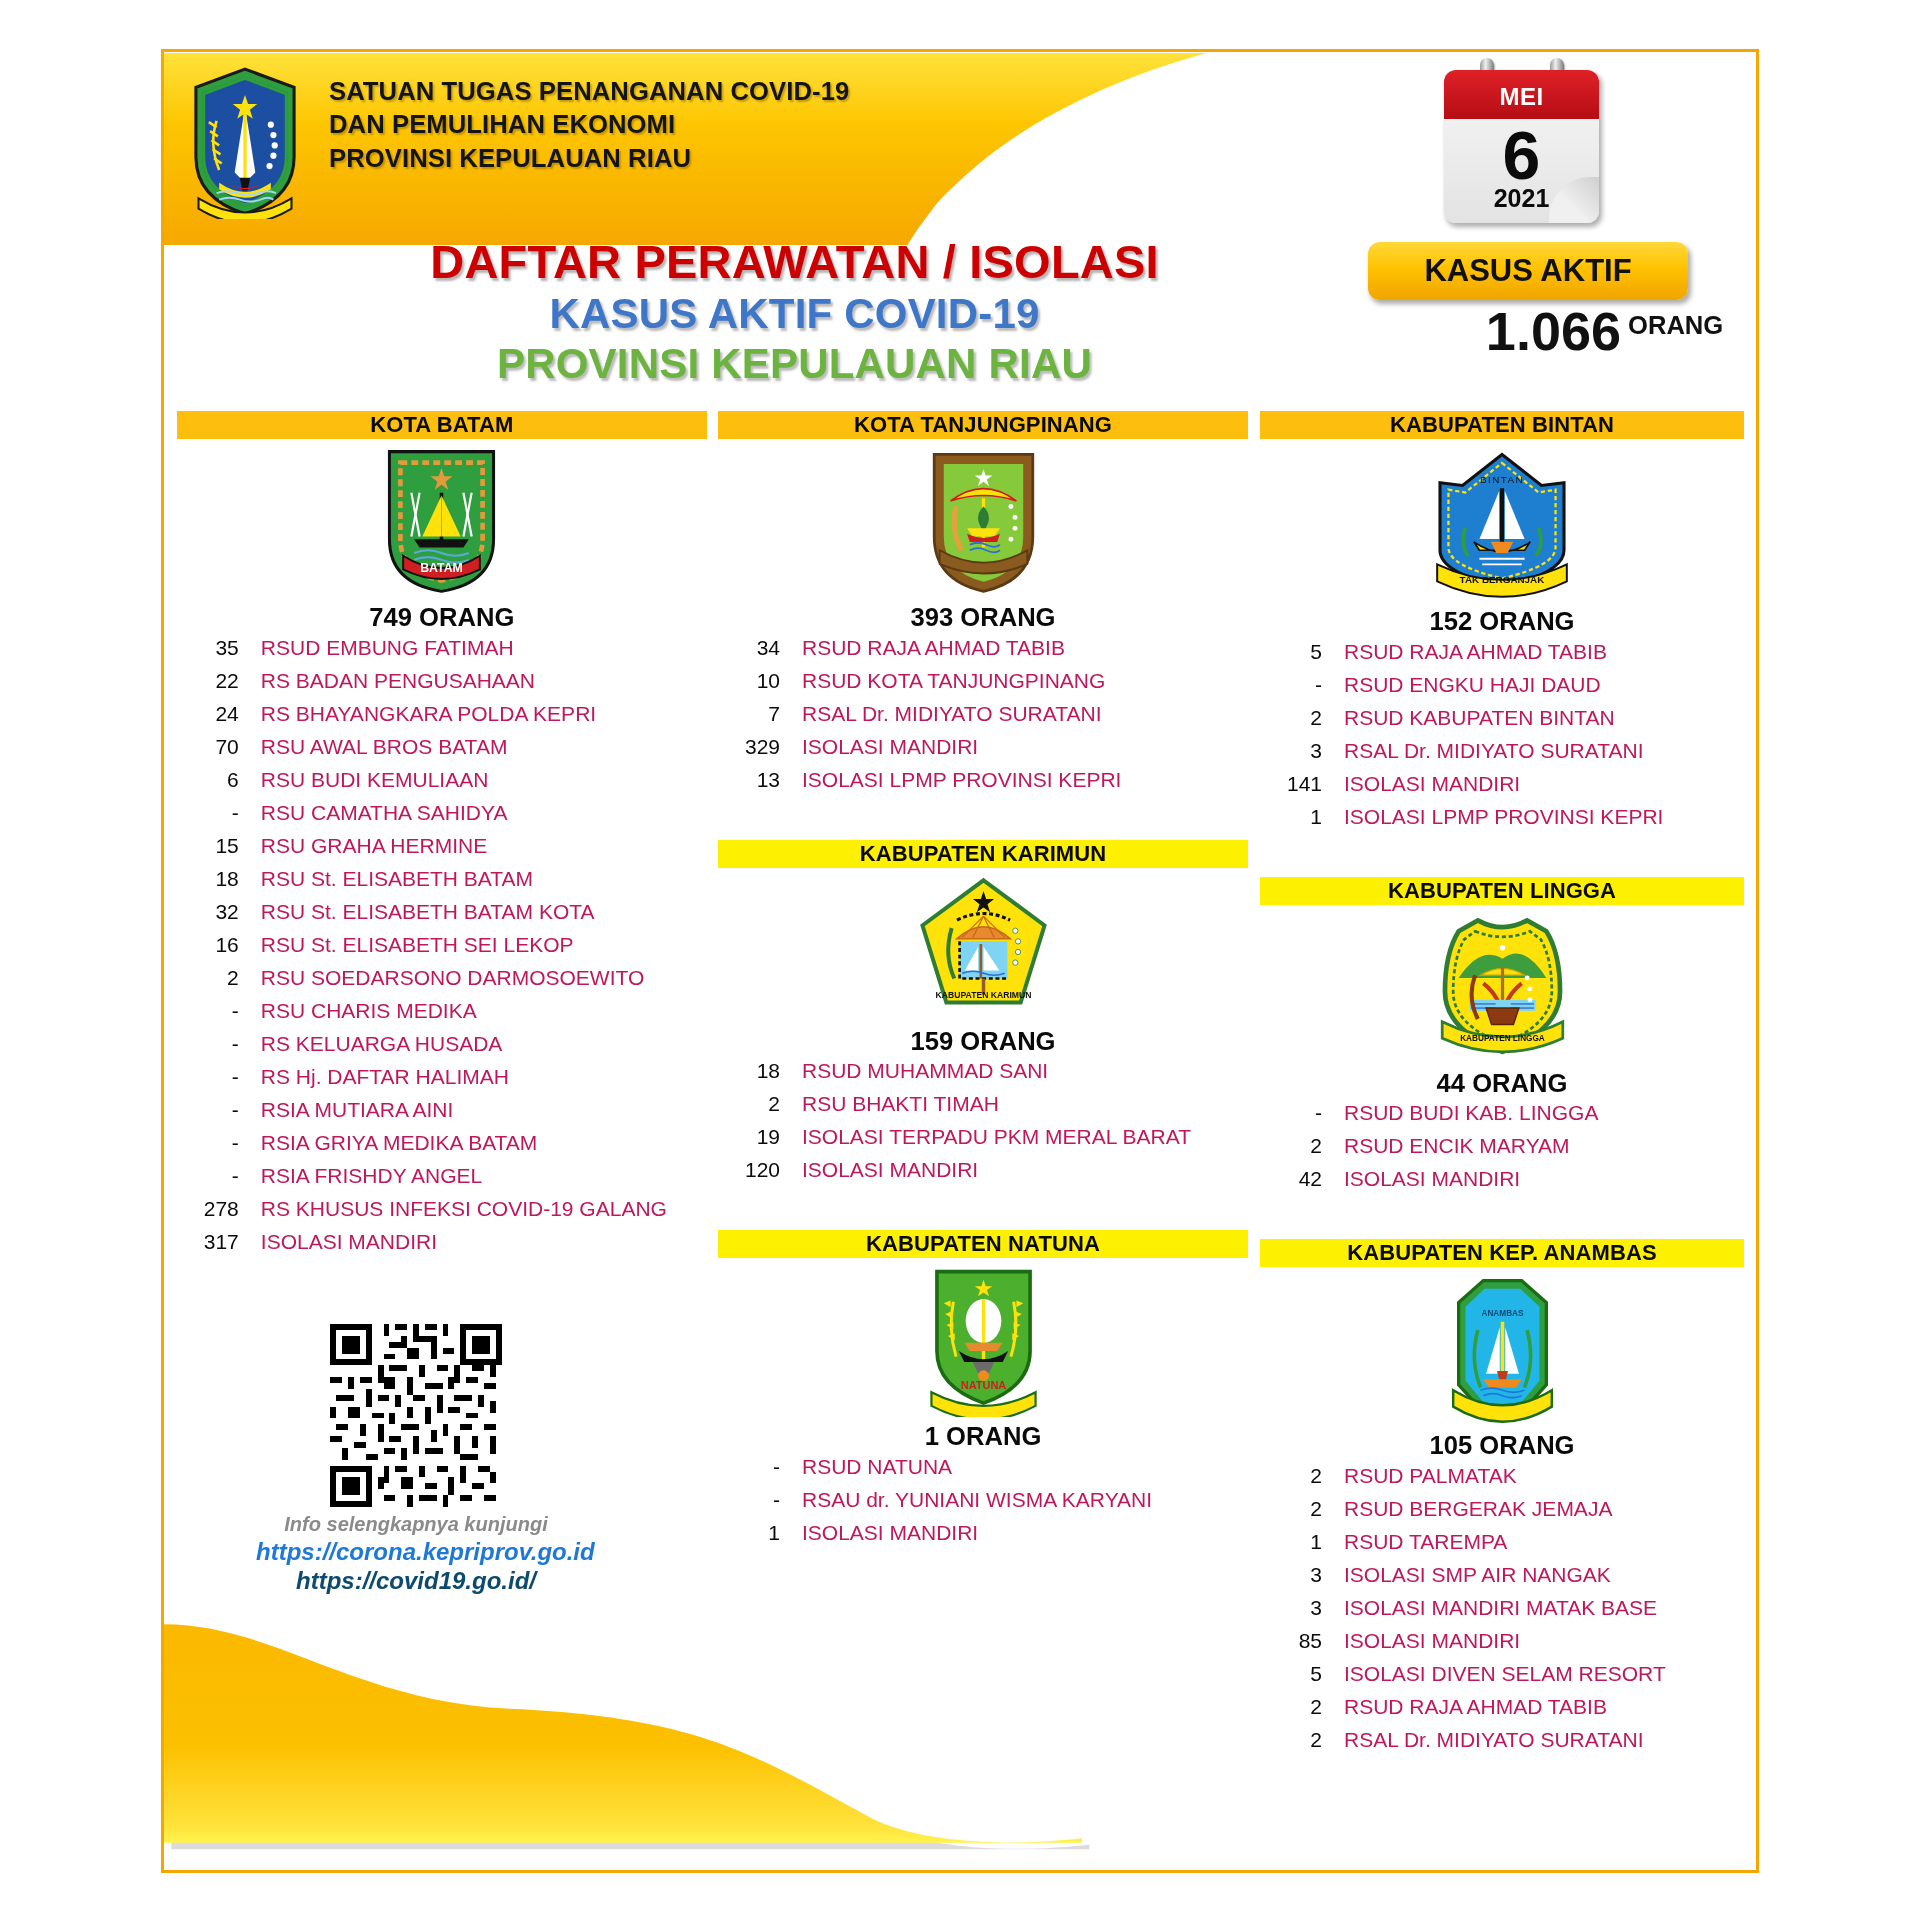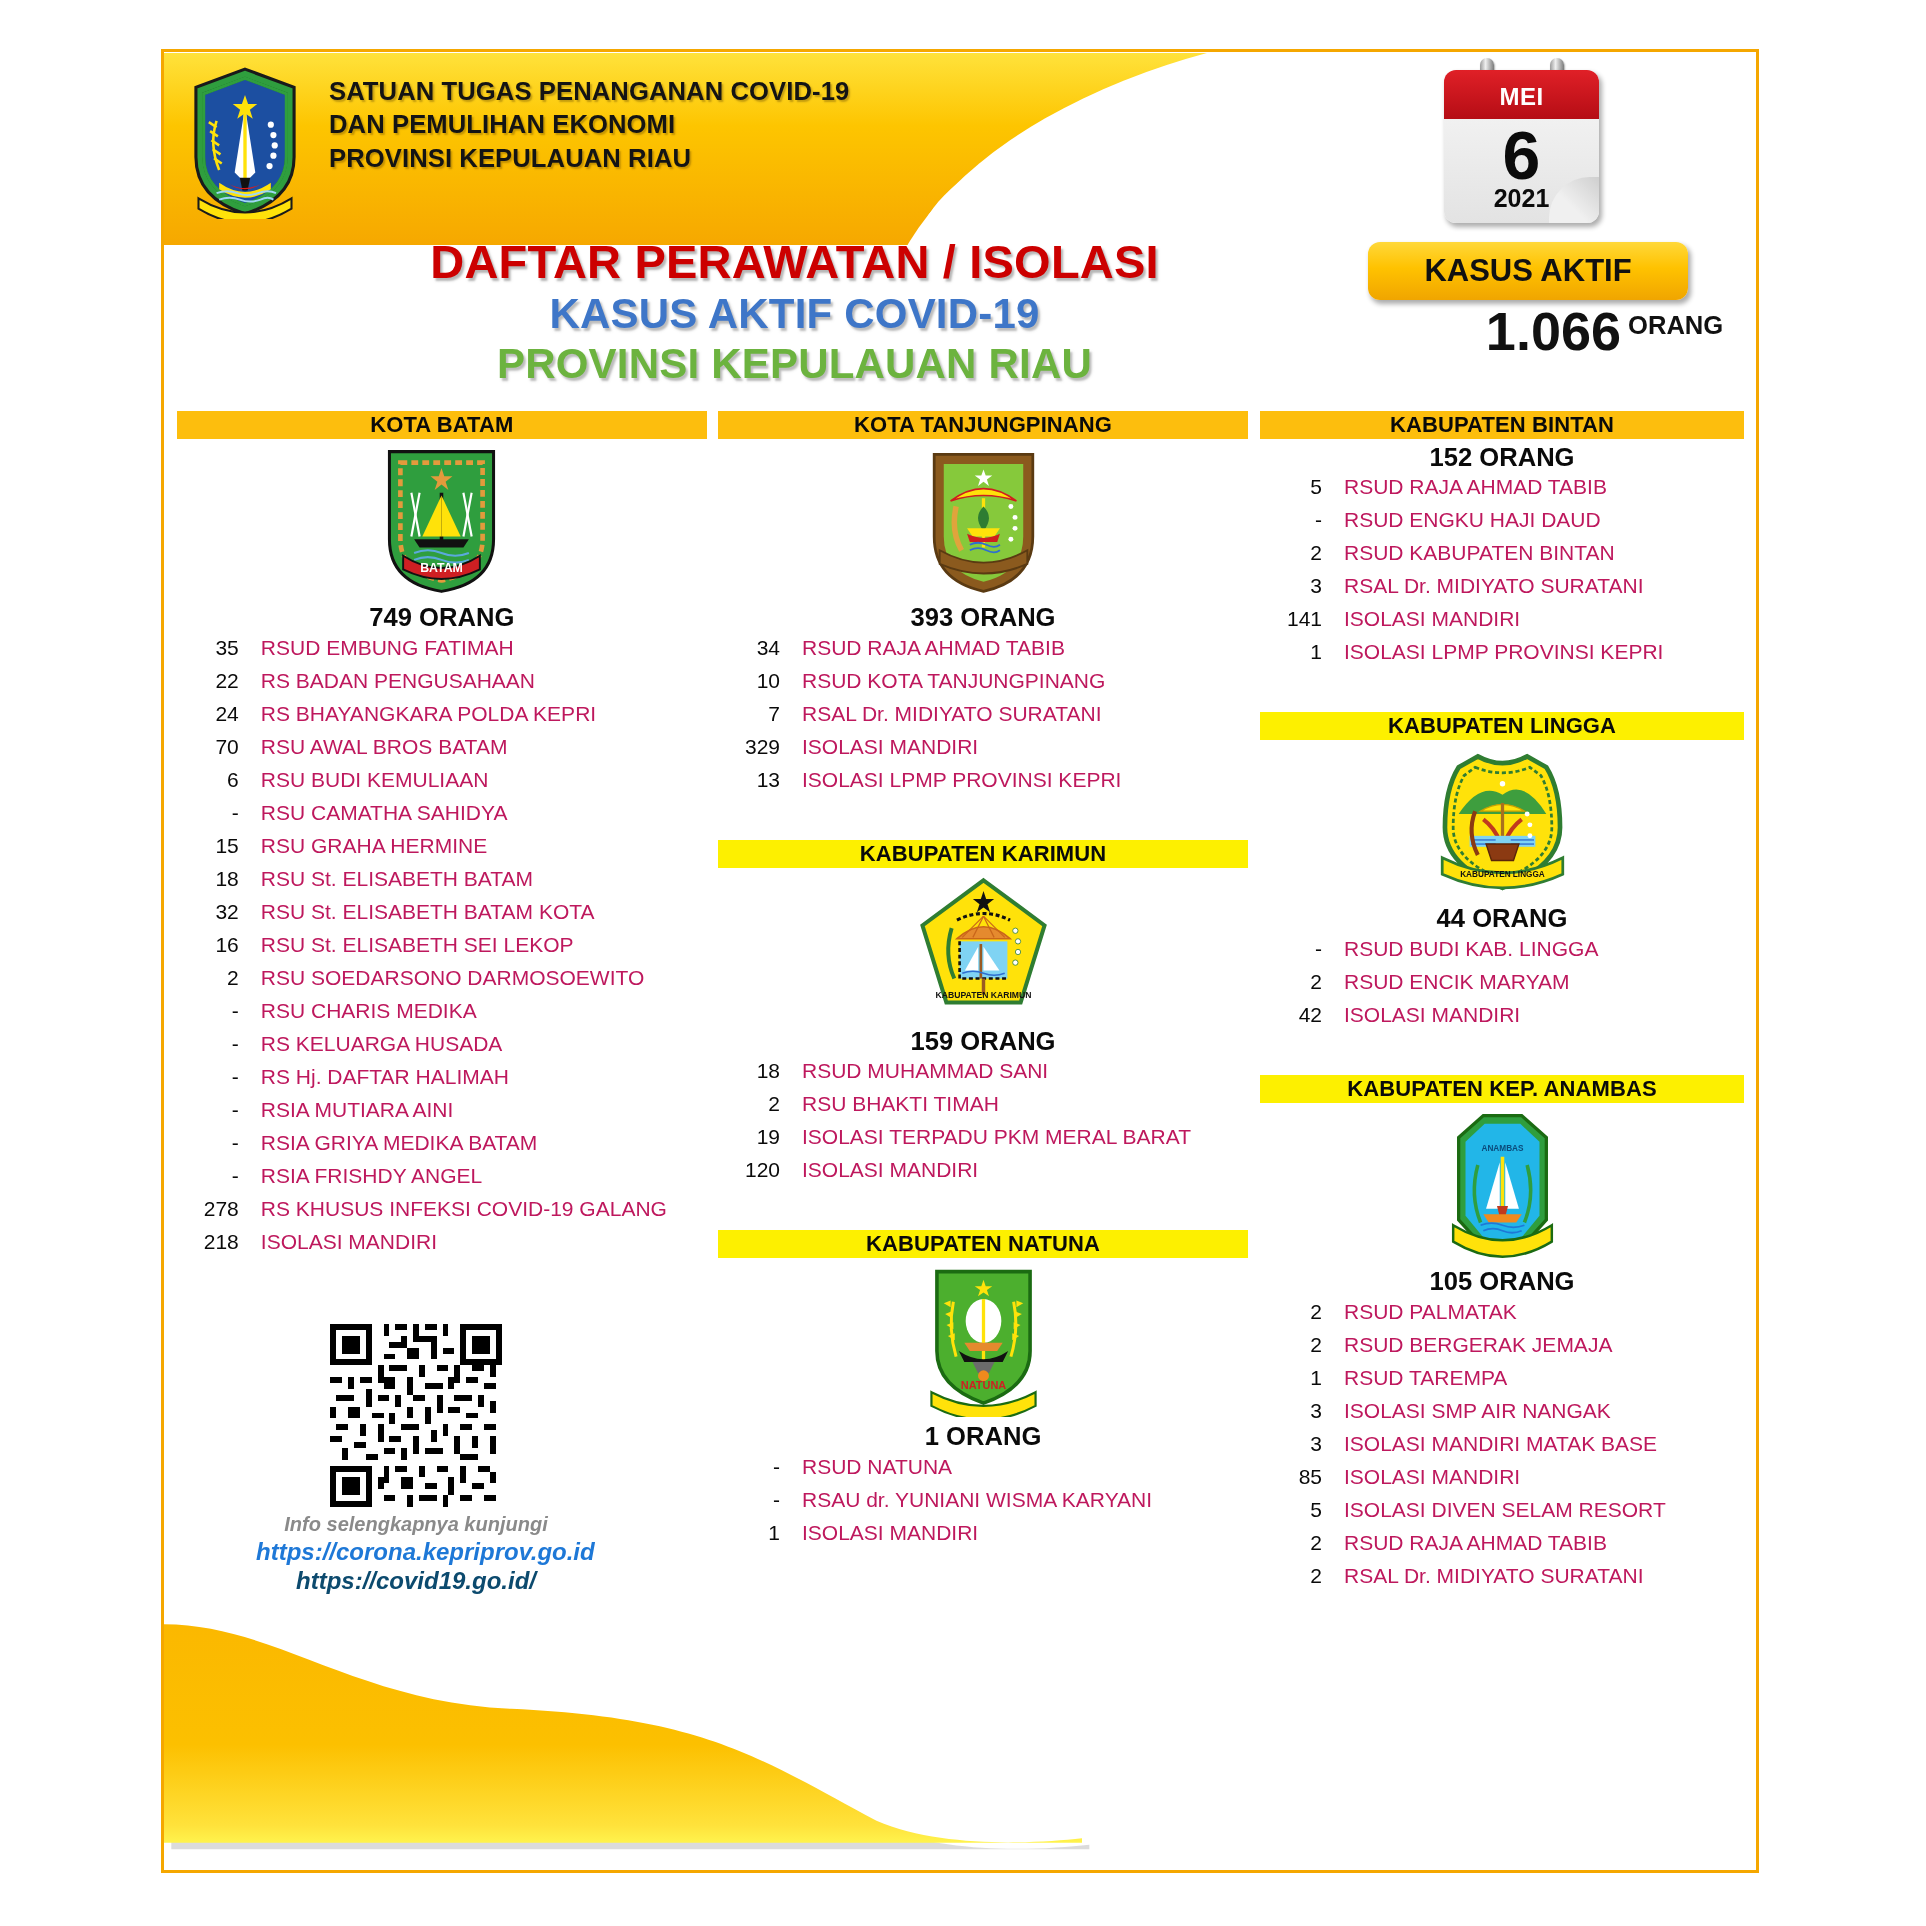--- a/index.html
+++ b/index.html
@@ -267,21 +267,21 @@
      </div>
             <div class="row">
        <div class="rnum">-</div>
        <div class="rname">RSIA FRISHDY ANGEL</div>
      </div>
             <div class="row">
        <div class="rnum">278</div>
        <div class="rname">RS KHUSUS INFEKSI COVID-19 GALANG</div>
      </div>
             <div class="row">
-       <div class="rnum">218</div>
+       <div class="rnum">317</div>
        <div class="rname">ISOLASI MANDIRI</div>
      </div>
           </div>
     </div>
       </div>
     <div class="col col-b" id="colB">
         <div class="sec">
       <div class="sec-hdr amber">KOTA TANJUNGPINANG</div>
       <div class="emblem-wrap"><svg class="emblem" width="137" height="151" viewBox="0 0 100 110">
               <path d="M14 6 H86 V66 Q86 98 50 106 Q14 98 14 66 Z" fill="#8B5A1E" stroke="#5a3a12" stroke-width="2"></path>
@@ -423,20 +423,40 @@
             <div class="row">
        <div class="rnum">1</div>
        <div class="rname">ISOLASI MANDIRI</div>
      </div>
           </div>
     </div>
       </div>
     <div class="col col-c" id="colC">
         <div class="sec">
       <div class="sec-hdr amber">KABUPATEN BINTAN</div>
+      <div class="emblem-wrap"><svg class="emblem" width="142" height="155" viewBox="0 0 100 110">
+              <path d="M50 6 L78 28 L94 26 L94 74 Q94 90 50 100 Q6 90 6 74 L6 26 L22 28 Z" fill="#1E7FD0" stroke="#111" stroke-width="2.2"></path>
+        <path d="M50 12 L76 33 L88 31 L88 72 Q88 85 50 94 Q12 85 12 72 L12 31 L24 33 Z" fill="none" stroke="#FFE20A" stroke-width="1.6" stroke-dasharray="3 2"></path>
+        <text x="50" y="26" font-size="7" font-family="sans-serif" fill="#111" text-anchor="middle" letter-spacing="1">BINTAN</text>
+        <path d="M50 30 L50 74" stroke="#111" stroke-width="3"></path>
+        <path d="M48 32 L34 66 H48 Z" fill="#fff"></path>
+              <path d="M52 32 L66 66 H52 Z" fill="#fff"></path>
+        <path d="M30 68 Q50 82 70 68 L66 74 H34 Z" fill="#FFE20A" stroke="#111" stroke-width="1.2"></path>
+        <path d="M42 68 H58 L54 76 H46 Z" fill="#F08A1E"></path>
+        <g stroke="#2f9e3e" stroke-width="2.6" fill="none">
+                <path d="M24 58 Q20 70 26 78"></path>
+                <path d="M76 58 Q80 70 74 78"></path>
+              </g>
+        <g stroke="#fff" stroke-width="1.3" fill="none">
+                <path d="M34 80 H66"></path>
+                <path d="M36 84 H64"></path>
+              </g>
+        <path d="M4 84 Q50 106 96 84 L96 96 Q50 118 4 96 Z" fill="#FFE20A" stroke="#111" stroke-width="1.4"></path>
+        <text x="50" y="97" font-size="7" font-family="sans-serif" font-weight="bold" fill="#111" text-anchor="middle">TAK BERGANJAK</text>
+            </svg></div>
       <div class="total">152 ORANG</div>
       <div class="rows">
             <div class="row">
        <div class="rnum">5</div>
        <div class="rname">RSUD RAJA AHMAD TABIB</div>
      </div>
             <div class="row">
        <div class="rnum">-</div>
        <div class="rname">RSUD ENGKU HAJI DAUD</div>
      </div>

